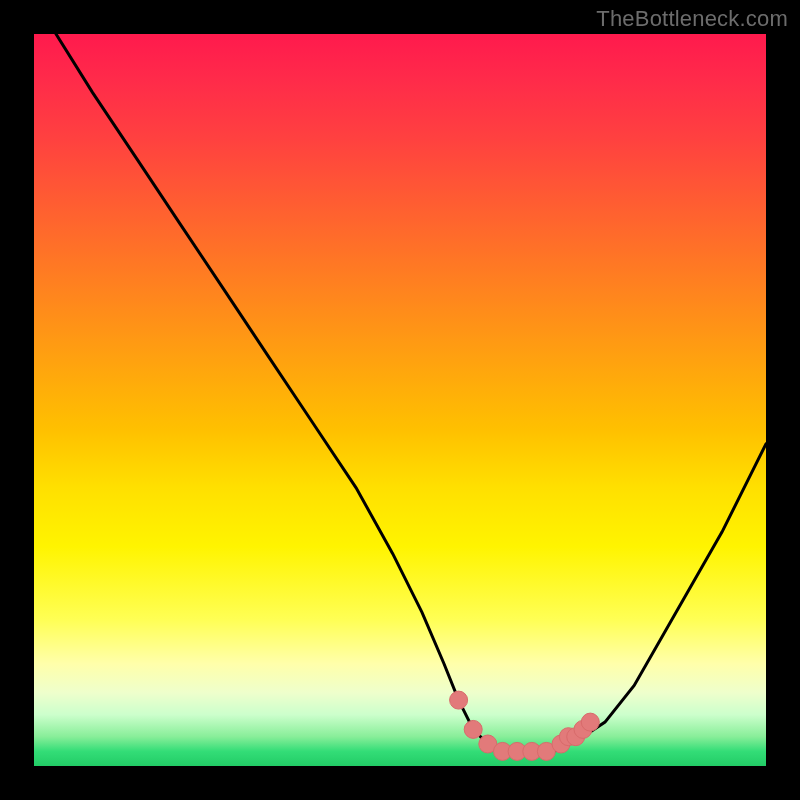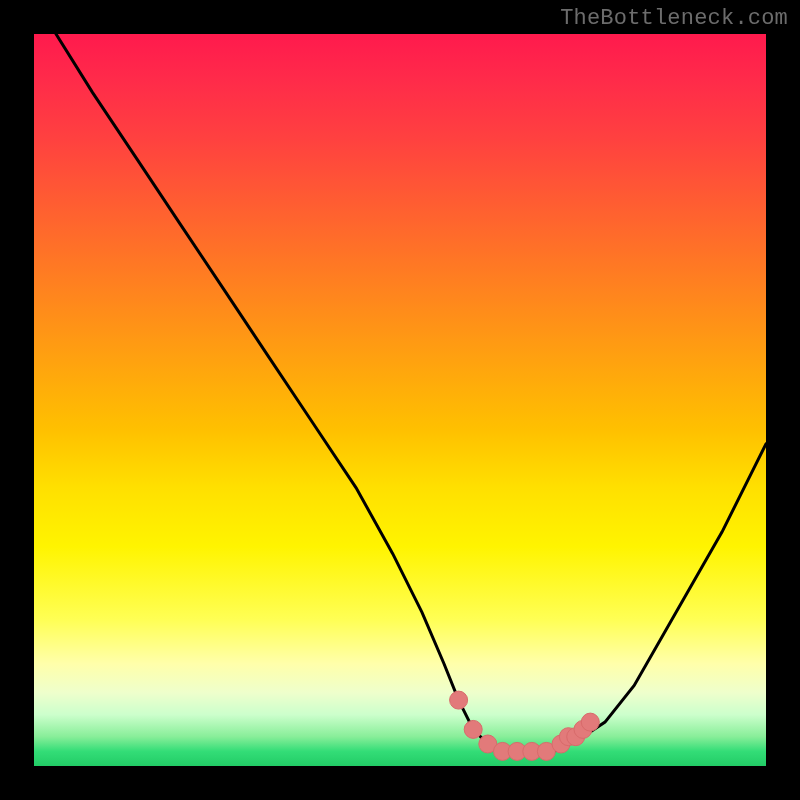--- a/index.html
+++ b/index.html
@@ -11,21 +11,20 @@
     position: relative;
     font-family: Arial, Helvetica, sans-serif;
   }
   .frame {
     position: absolute;
     left: 0;
     top: 0;
     width: 800px;
     height: 800px;
     background: #000;
-    font-family: Liberation Mono, monospace;
   }
   .plot-area {
     position: absolute;
     left: 34px;
     top: 34px;
     width: 732px;
     height: 732px;
     overflow: hidden;
   }
   .gradient-bg {

